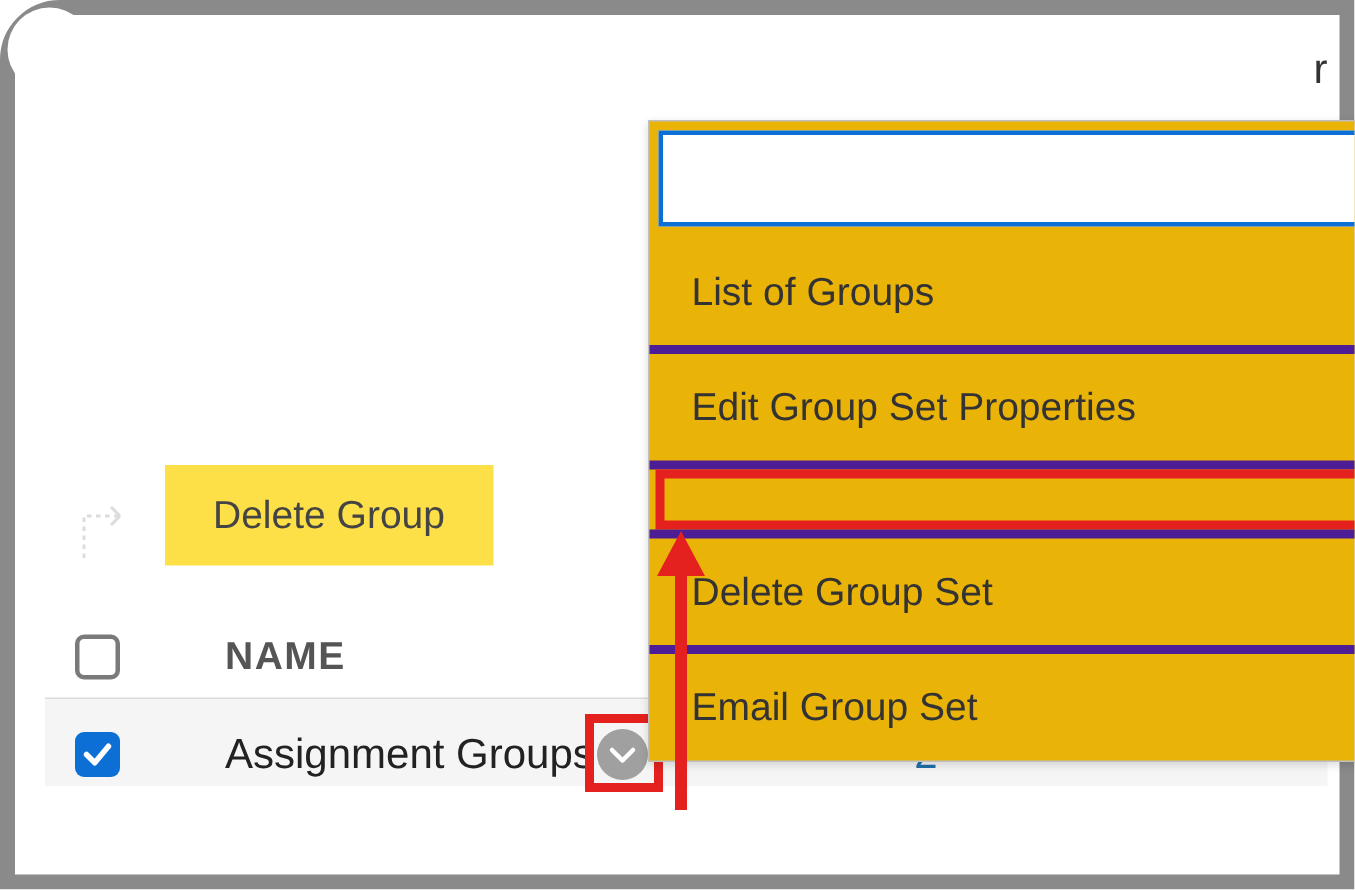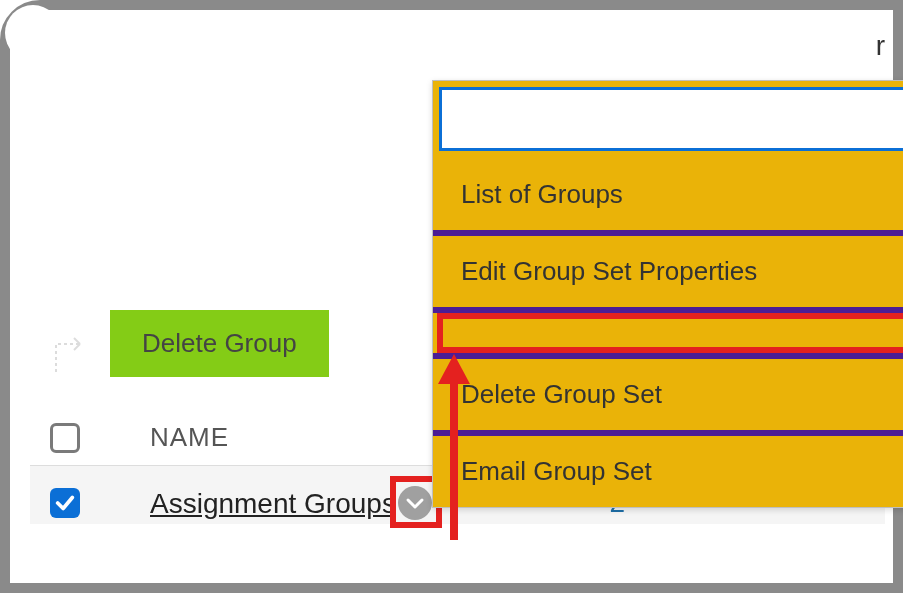--- a/index.html
+++ b/index.html
@@ -47,59 +47,59 @@
     }
     .arrow-indicator {
       width: 40px;
       height: 60px;
       position: relative;
       margin-right: 20px;
       opacity: 0.5;
     }
     .arrow-indicator svg { width: 40px; height: 60px; }
     .delete-btn {
-      background: #84cc16;
+      background: #fde047;
       color: #444;
       font-size: 26px;
       padding: 18px 32px;
       border: none;
       cursor: pointer;
     }
     .header-row {
       display: flex;
       align-items: center;
       padding: 12px 20px;
       border-top: 3px solid transparent;
     }
     .header-row .chk-col { width: 100px; }
     .header-row .name-col {
       font-size: 26px;
       color: #555;
       letter-spacing: 1px;
+      font-weight: bold;
     }
     .header-row .count-col {
       margin-left: auto;
       font-size: 26px;
       color: #555;
       padding-right: 0;
     }
     .data-row {
       display: flex;
       align-items: center;
       padding: 20px 20px 4px 20px;
       background: #f5f5f5;
       border-top: 1px solid #ddd;
     }
     .data-row .chk-col { width: 100px; }
     .data-row .name-cell {
       font-size: 28px;
       color: #222;
       display: flex;
-      align-items: flex-end;
-      text-decoration: underline;
+      align-items: center;
     }
     .data-row .count-cell {
       margin-left: auto;
       font-size: 28px;
       color: #1e6fa8;
       padding-right: 240px;
     }
     
     .checkbox-empty {
       width: 30px;

